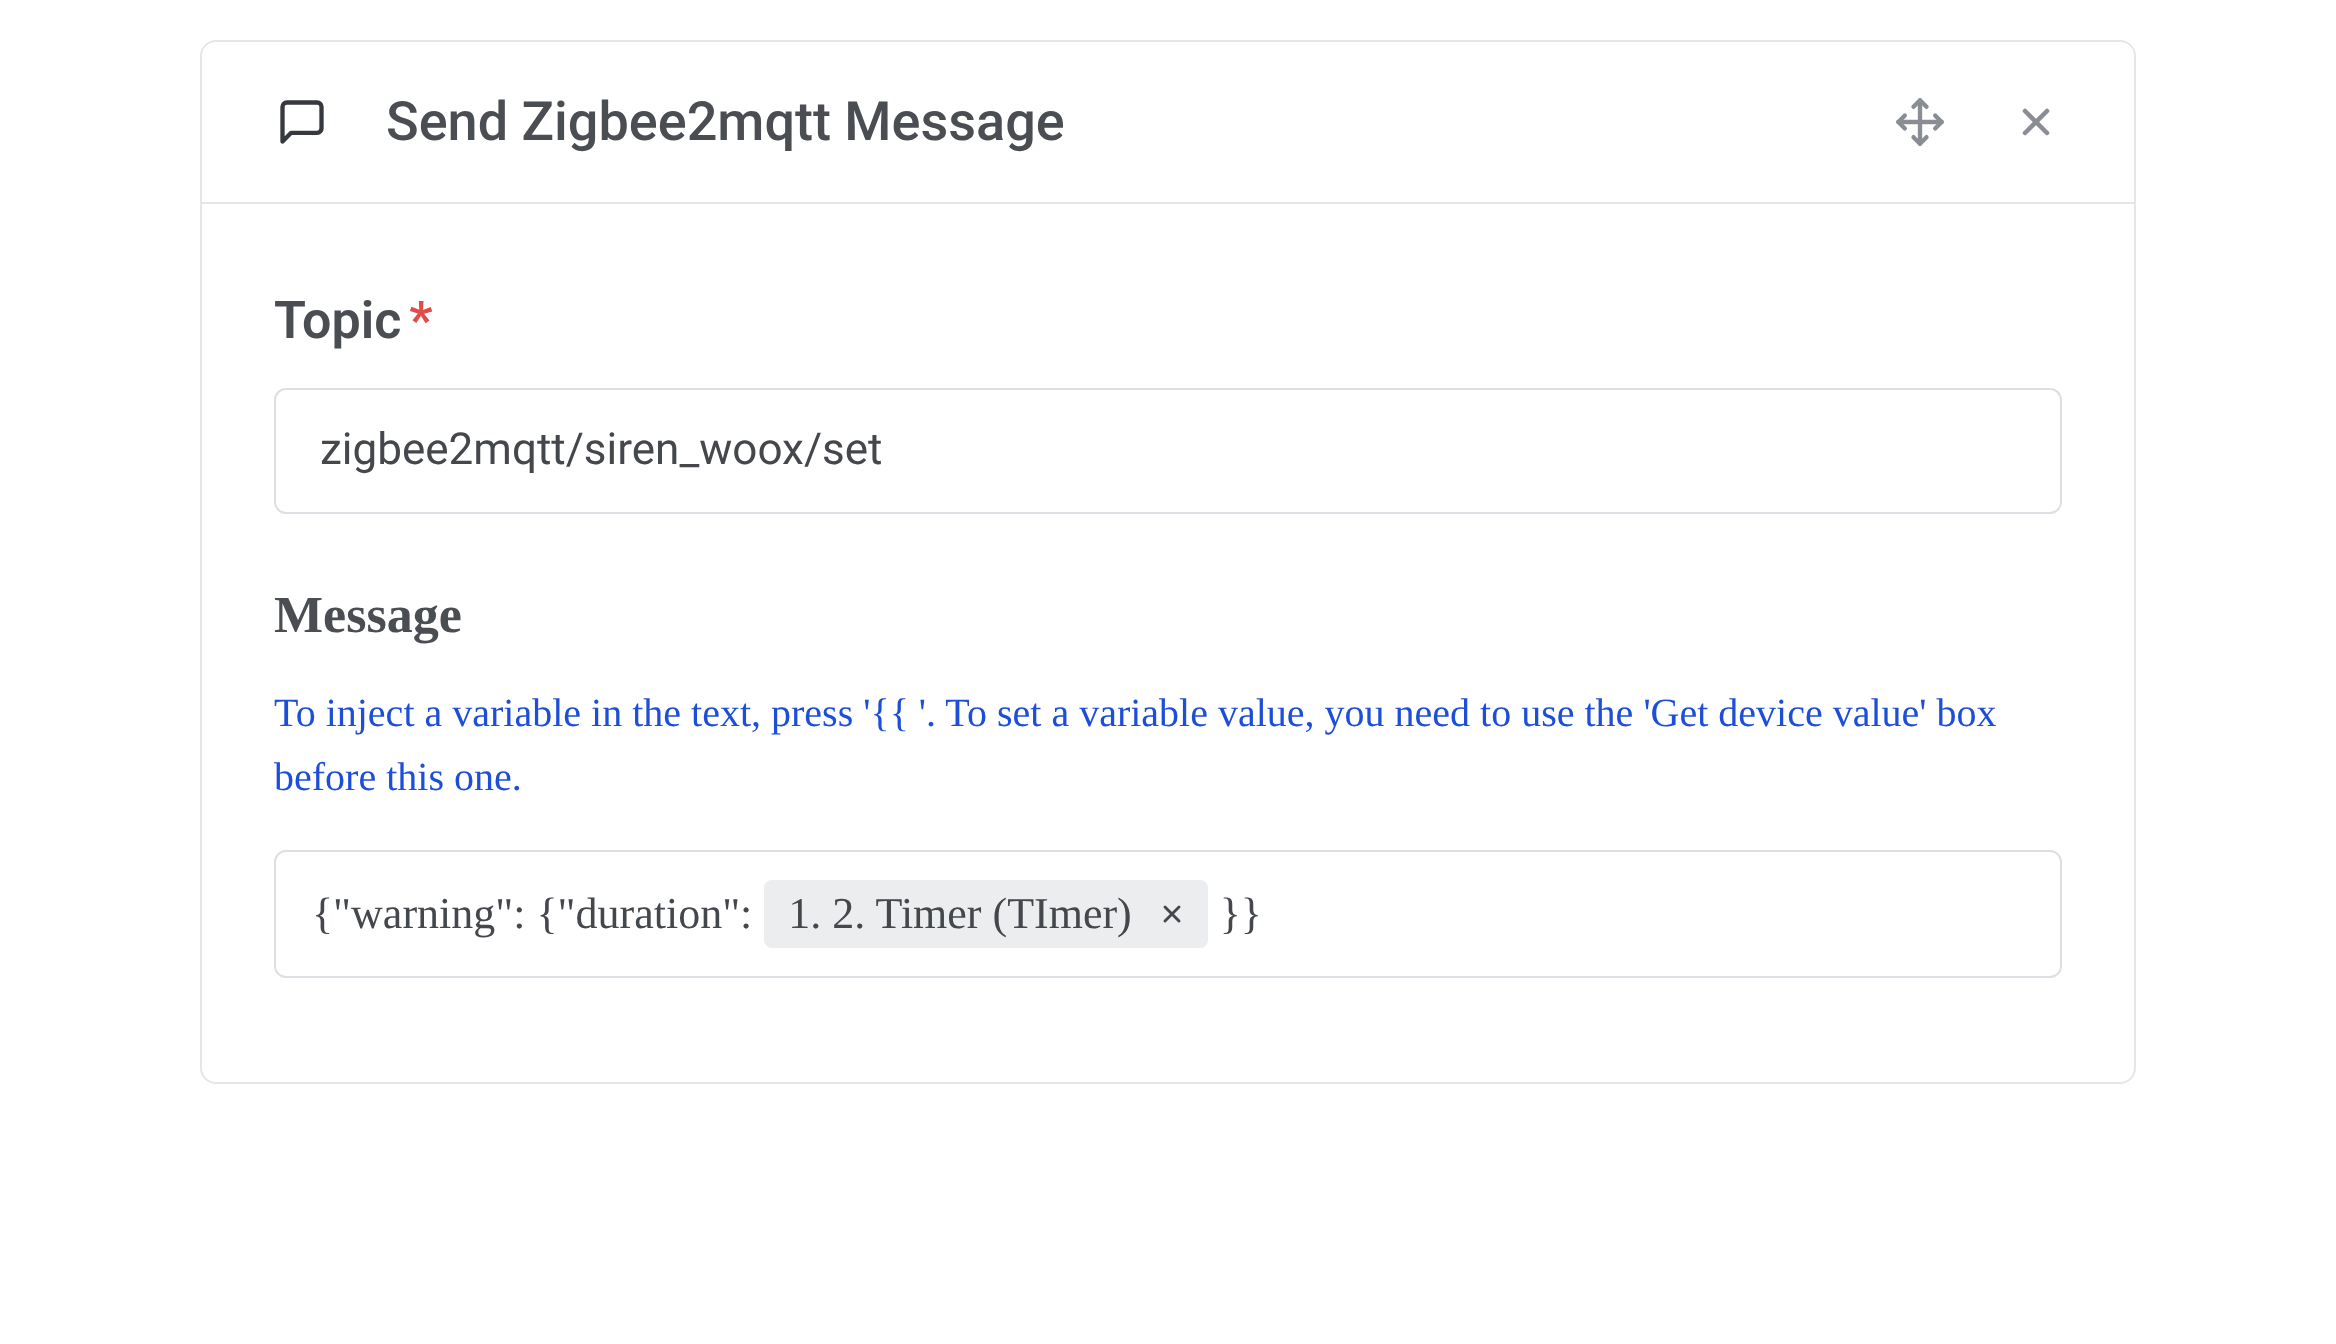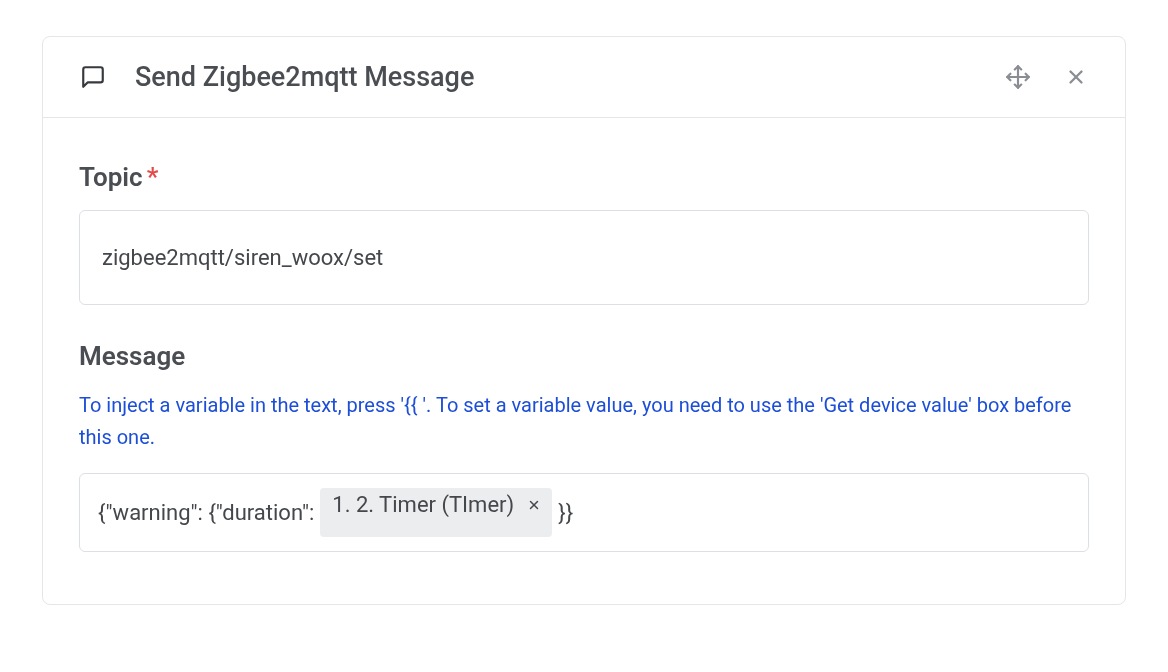--- a/index.html
+++ b/index.html
@@ -7,22 +7,22 @@
       margin: 0;
       padding: 0;
     }
     body {
       font-family: -apple-system, BlinkMacSystemFont, "Segoe UI", Roboto, Helvetica, Arial, sans-serif;
       background: #ffffff;
       padding: 20px;
       color: #36393d;
     }
     .card {
-      width: 1084px;
-      margin: 16px auto;
+      width: 968px;
+      margin: 0 auto;
       border: 1px solid #e4e6e9;
       border-radius: 8px;
       overflow: hidden;
       background: #ffffff;
     }
     .card-header {
       display: flex;
       align-items: center;
       padding: 24px 36px;
       border-bottom: 1px solid #e4e6e9;
@@ -57,35 +57,36 @@
       color: #8a8e94;
     }
     .card-body {
       padding: 44px 36px 52px 36px;
     }
     .field-group {
       margin-bottom: 36px;
     }
     .field-group:last-child {
       margin-bottom: 0;
+      font-family: Liberation Serif, serif;
     }
     .field-label {
       font-size: 26px;
       font-weight: 600;
       color: #4a4d52;
       margin-bottom: 18px;
       display: block;
     }
     .required-star {
       color: #e34b4b;
       margin-left: 4px;
     }
     .text-input {
       width: 100%;
-      padding: 34px 22px;
+      padding: 18px 22px;
       font-size: 22px;
       border: 1px solid #dcdfe3;
       border-radius: 6px;
       color: #44474b;
       background: #ffffff;
       outline: none;
       font-family: inherit;
     }
     .help-text {
       font-size: 20px;
@@ -108,21 +109,21 @@
       min-height: 62px;
     }
     .msg-text {
       white-space: nowrap;
     }
     .variable-chip {
       display: inline-flex;
       align-items: center;
       background: #ecedee;
       border-radius: 4px;
-      padding: 4px 8px 20px 12px;
+      padding: 4px 8px 4px 12px;
       font-size: 22px;
       color: #44474b;
       gap: 10px;
     }
     .chip-remove {
       cursor: pointer;
       display: flex;
       align-items: center;
       justify-content: center;
       width: 20px;

